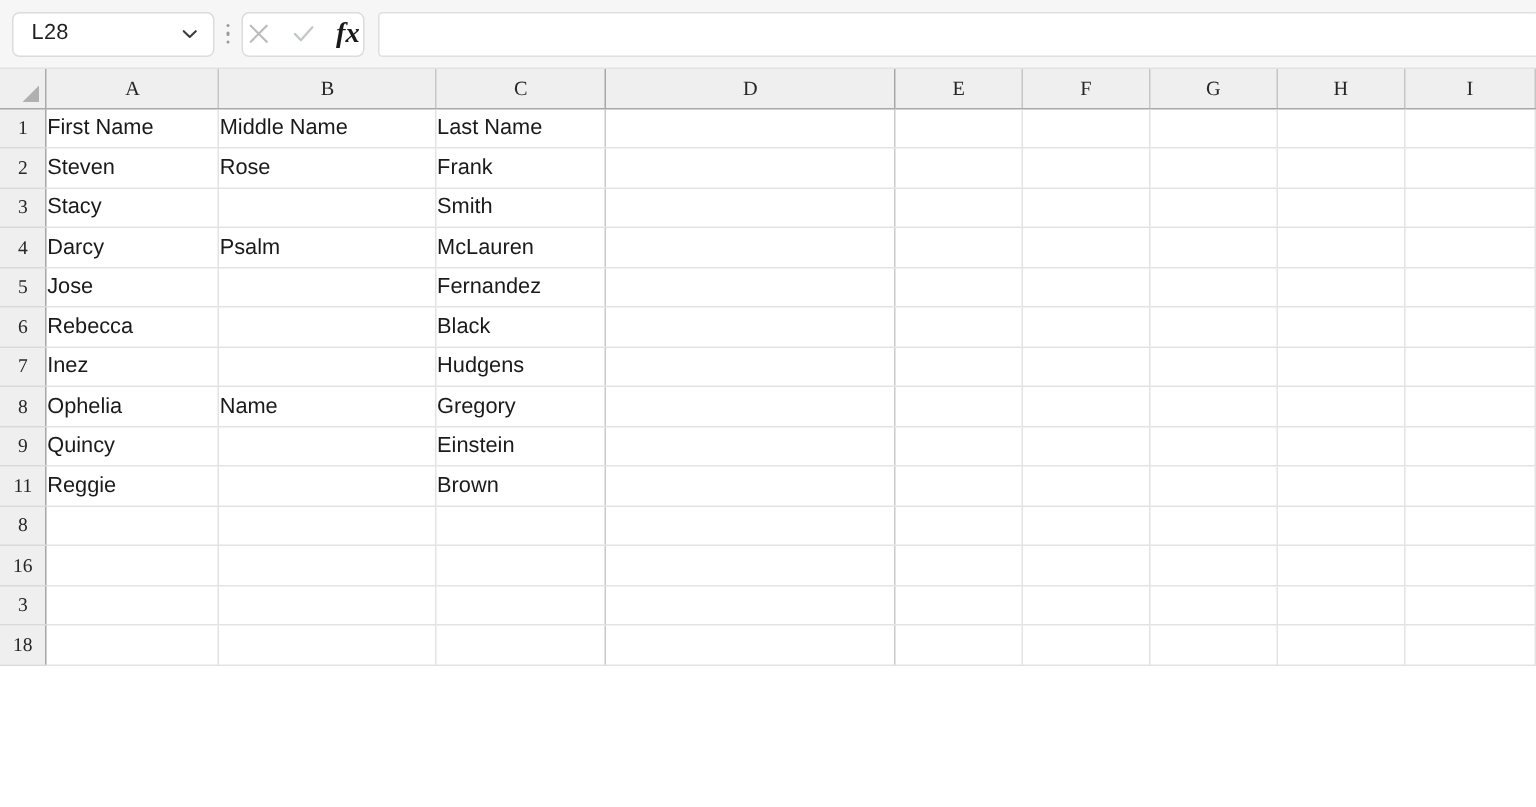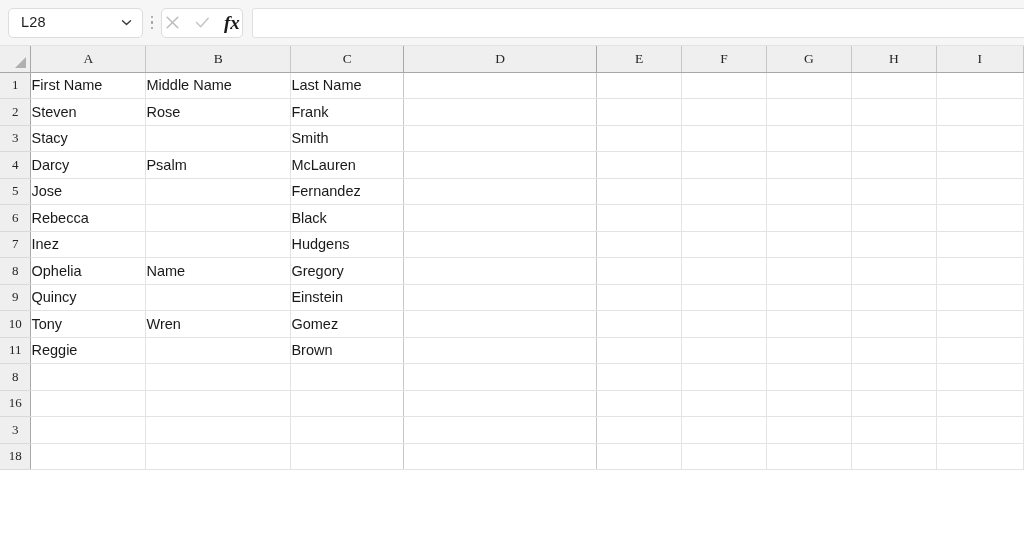--- a/index.html
+++ b/index.html
@@ -386,32 +386,20 @@
             <td class="cell"></td>
             <td class="cell thick-right">Einstein</td>
             <td class="cell thick-right"></td>
             <td class="cell"></td>
             <td class="cell"></td>
             <td class="cell"></td>
             <td class="cell"></td>
             <td class="cell"></td>
           </tr>
           <tr>
-            <td class="rowhead">10</td>
-            <td class="cell">Tony</td>
-            <td class="cell">Wren</td>
-            <td class="cell thick-right">Gomez</td>
-            <td class="cell thick-right"></td>
-            <td class="cell"></td>
-            <td class="cell"></td>
-            <td class="cell"></td>
-            <td class="cell"></td>
-            <td class="cell"></td>
-          </tr>
-          <tr>
             <td class="rowhead">11</td>
             <td class="cell">Reggie</td>
             <td class="cell"></td>
             <td class="cell thick-right">Brown</td>
             <td class="cell thick-right"></td>
             <td class="cell"></td>
             <td class="cell"></td>
             <td class="cell"></td>
             <td class="cell"></td>
             <td class="cell"></td>

